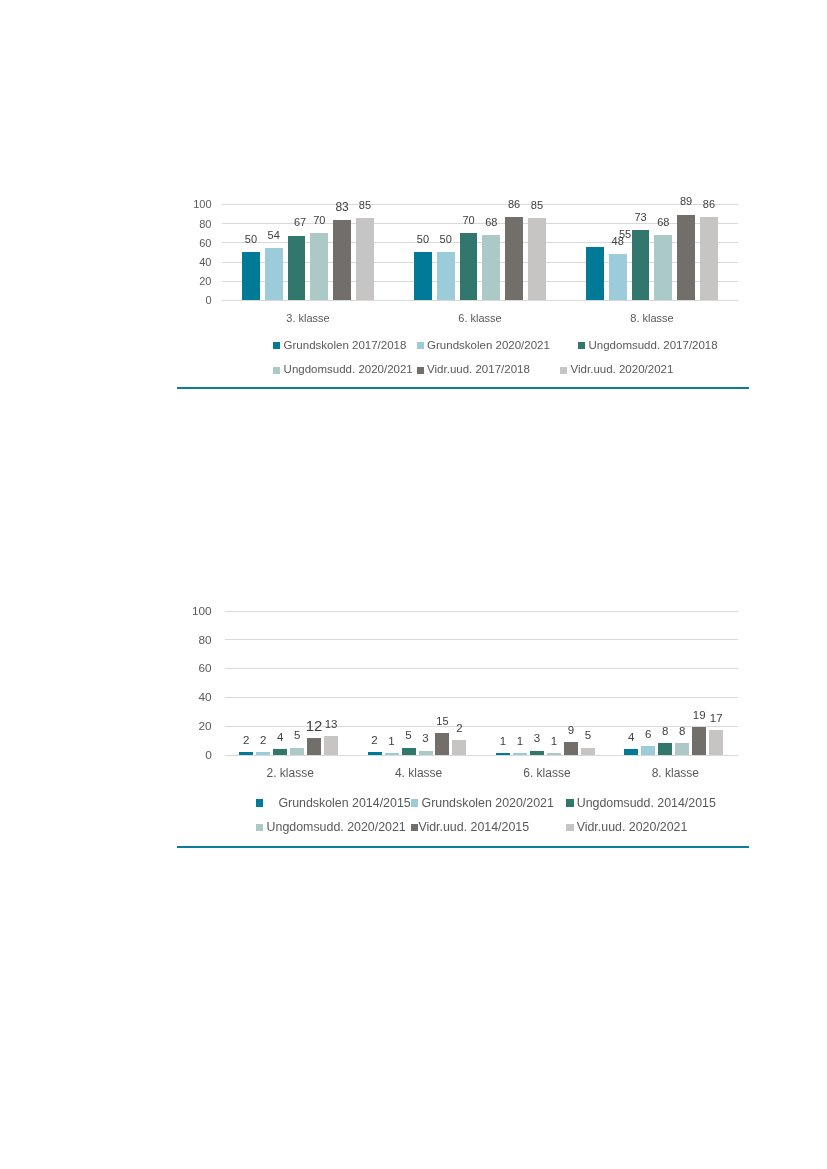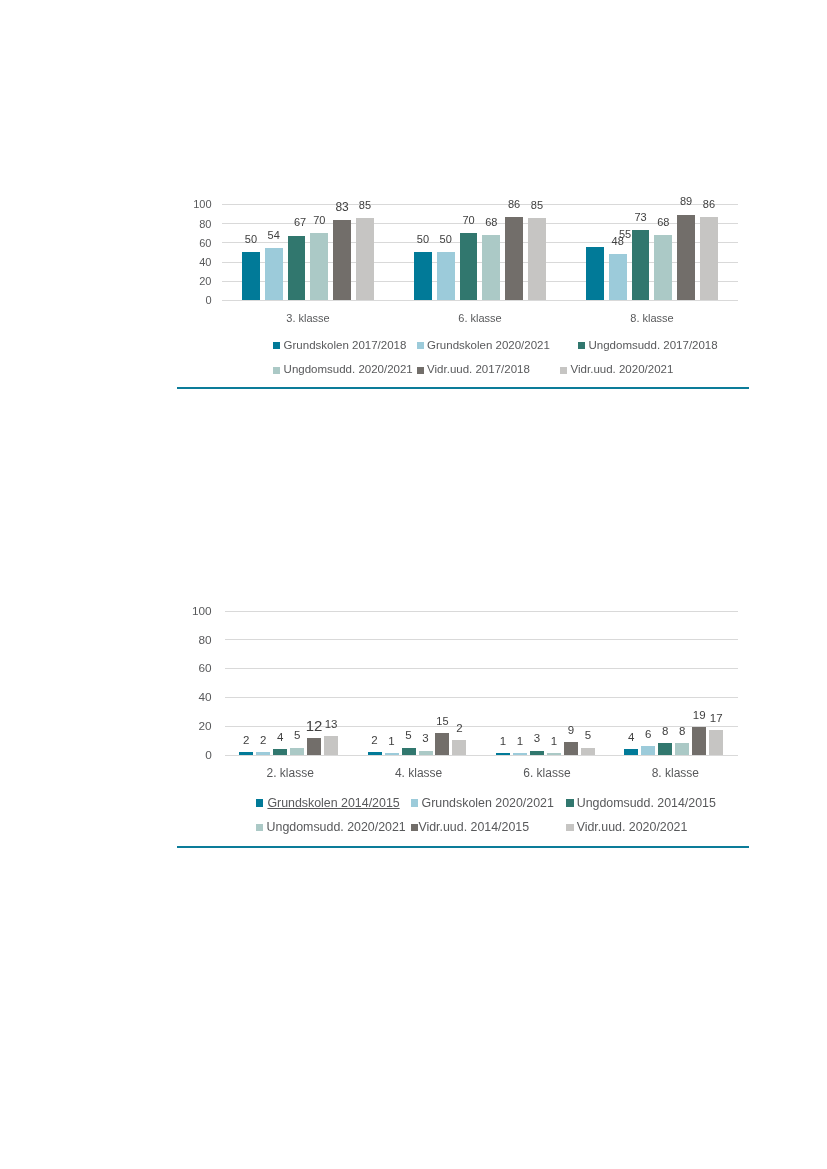--- a/index.html
+++ b/index.html
@@ -163,21 +163,21 @@
         <div class="vlabel" style="left: 645.285px; top: 726.148px; width: 40px; font-size: 11.5px; line-height: 11.5px; color: rgb(64, 64, 64);">8</div>
         <div class="bar" style="left: 675.265px; top: 743.348px; width: 14px; height: 11.552px; background: rgb(171, 201, 198);"></div>
         <div class="vlabel" style="left: 662.265px; top: 726.148px; width: 40px; font-size: 11.5px; line-height: 11.5px; color: rgb(64, 64, 64);">8</div>
         <div class="bar" style="left: 692.245px; top: 727.464px; width: 14px; height: 27.436px; background: rgb(114, 110, 106);"></div>
         <div class="vlabel" style="left: 679.245px; top: 710.264px; width: 40px; font-size: 11.5px; line-height: 11.5px; color: rgb(64, 64, 64);">19</div>
         <div class="bar" style="left: 709.225px; top: 730.352px; width: 14px; height: 24.548px; background: rgb(198, 197, 195);"></div>
         <div class="vlabel" style="left: 696.225px; top: 713.152px; width: 40px; font-size: 11.5px; line-height: 11.5px; color: rgb(64, 64, 64);">17</div>
         <div class="catlabel" style="left: 611.125px; top: 766.6px; width: 128.375px; font-size: 12px; line-height: 12px; color: rgb(88, 89, 91);">8. klasse</div>
         <div class="legend-item" style="left: 239.9px; top: 796.6px;">
           <span class="legend-swatch" style="background: rgb(1, 122, 152); width: 7.5px; height: 7.5px;"></span>
-          <span class="legend-text" style="color: rgb(88, 89, 91); font-size: 12.4px; line-height: 12.4px; margin-left: 4px; text-decoration: underline;">Grundskolen 2014/2015</span>
+          <span class="legend-text" style="color: rgb(88, 89, 91); font-size: 12.4px; line-height: 12.4px; margin-left: 15px;">Grundskolen 2014/2015</span>
         </div>
         <div class="legend-item" style="left: 394.9px; top: 796.6px;">
           <span class="legend-swatch" style="background: rgb(156, 203, 218); width: 7.5px; height: 7.5px;"></span>
           <span class="legend-text" style="color: rgb(88, 89, 91); font-size: 12.4px; line-height: 12.4px; margin-left: 3.2px;">Grundskolen 2020/2021</span>
         </div>
         <div class="legend-item" style="left: 550px; top: 796.6px;">
           <span class="legend-swatch" style="background: rgb(49, 119, 110); width: 7.5px; height: 7.5px;"></span>
           <span class="legend-text" style="color: rgb(88, 89, 91); font-size: 12.4px; line-height: 12.4px; margin-left: 3.2px;">Ungdomsudd. 2014/2015</span>
         </div>
         <div class="legend-item" style="left: 239.9px; top: 821.2px;">

